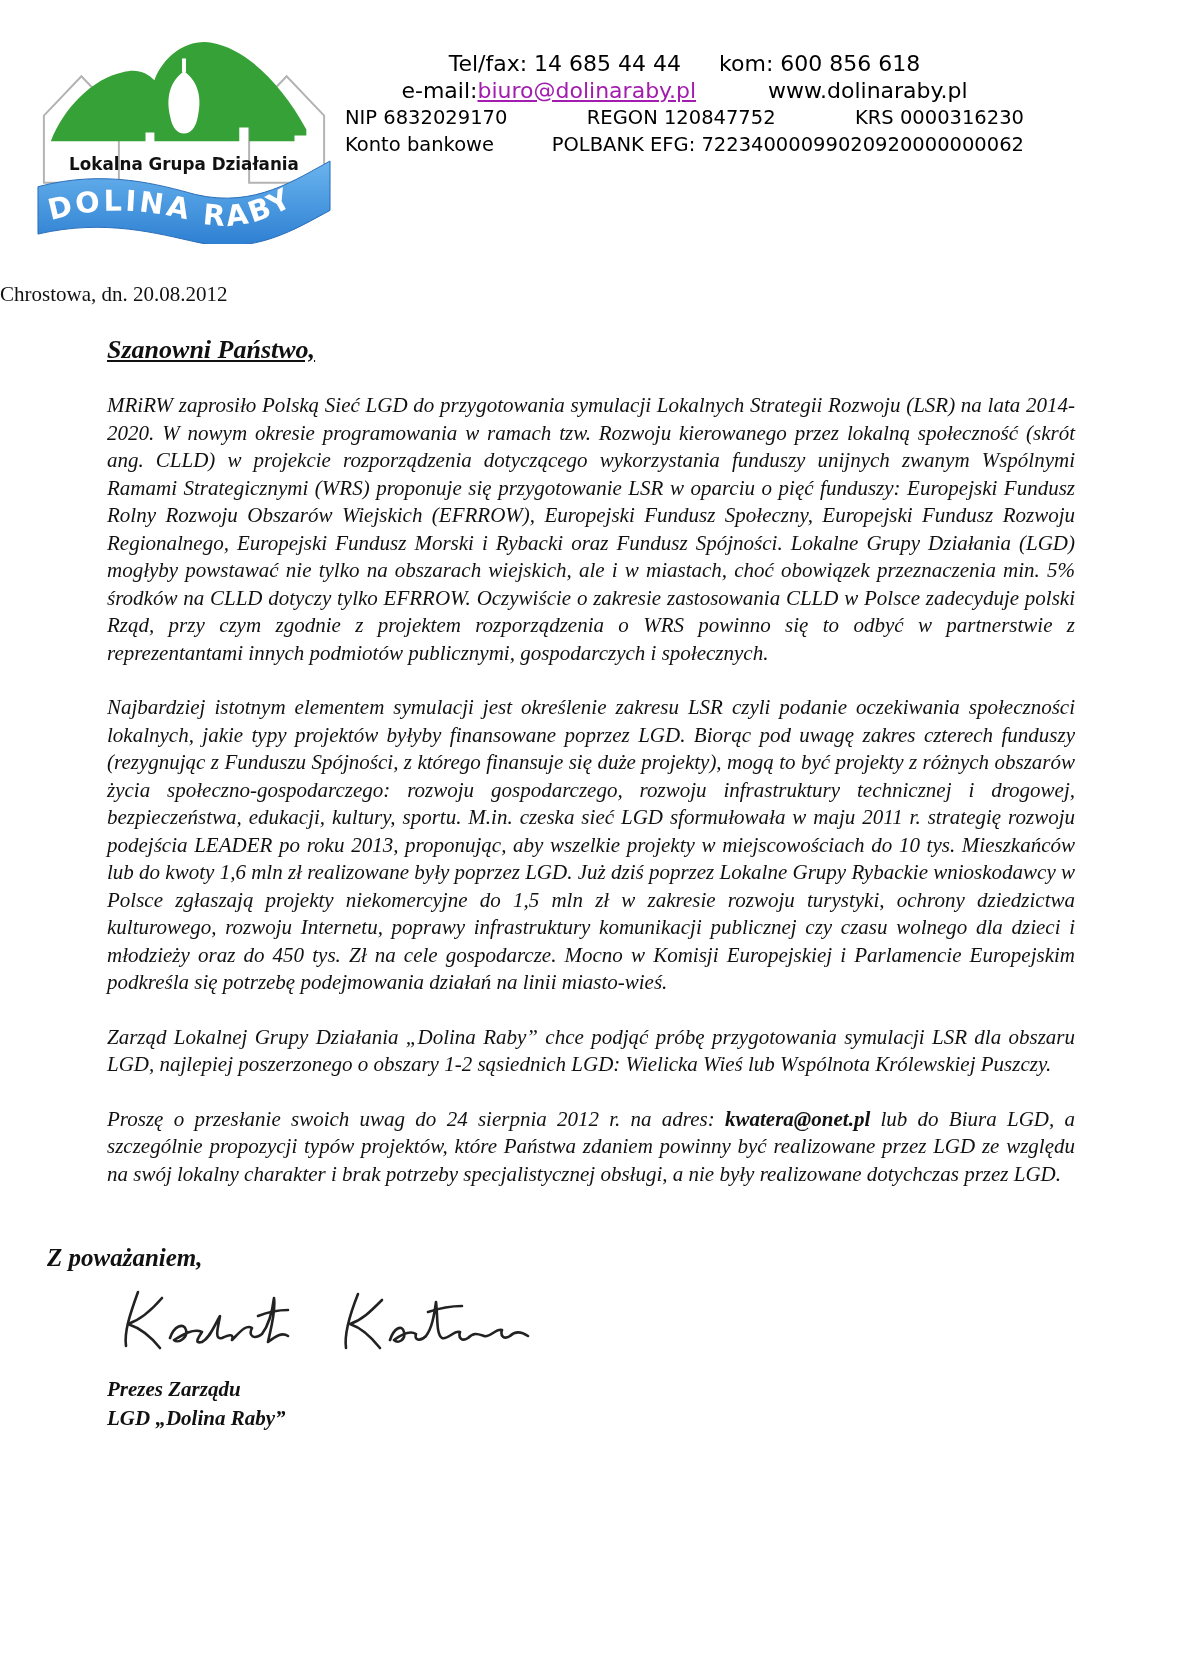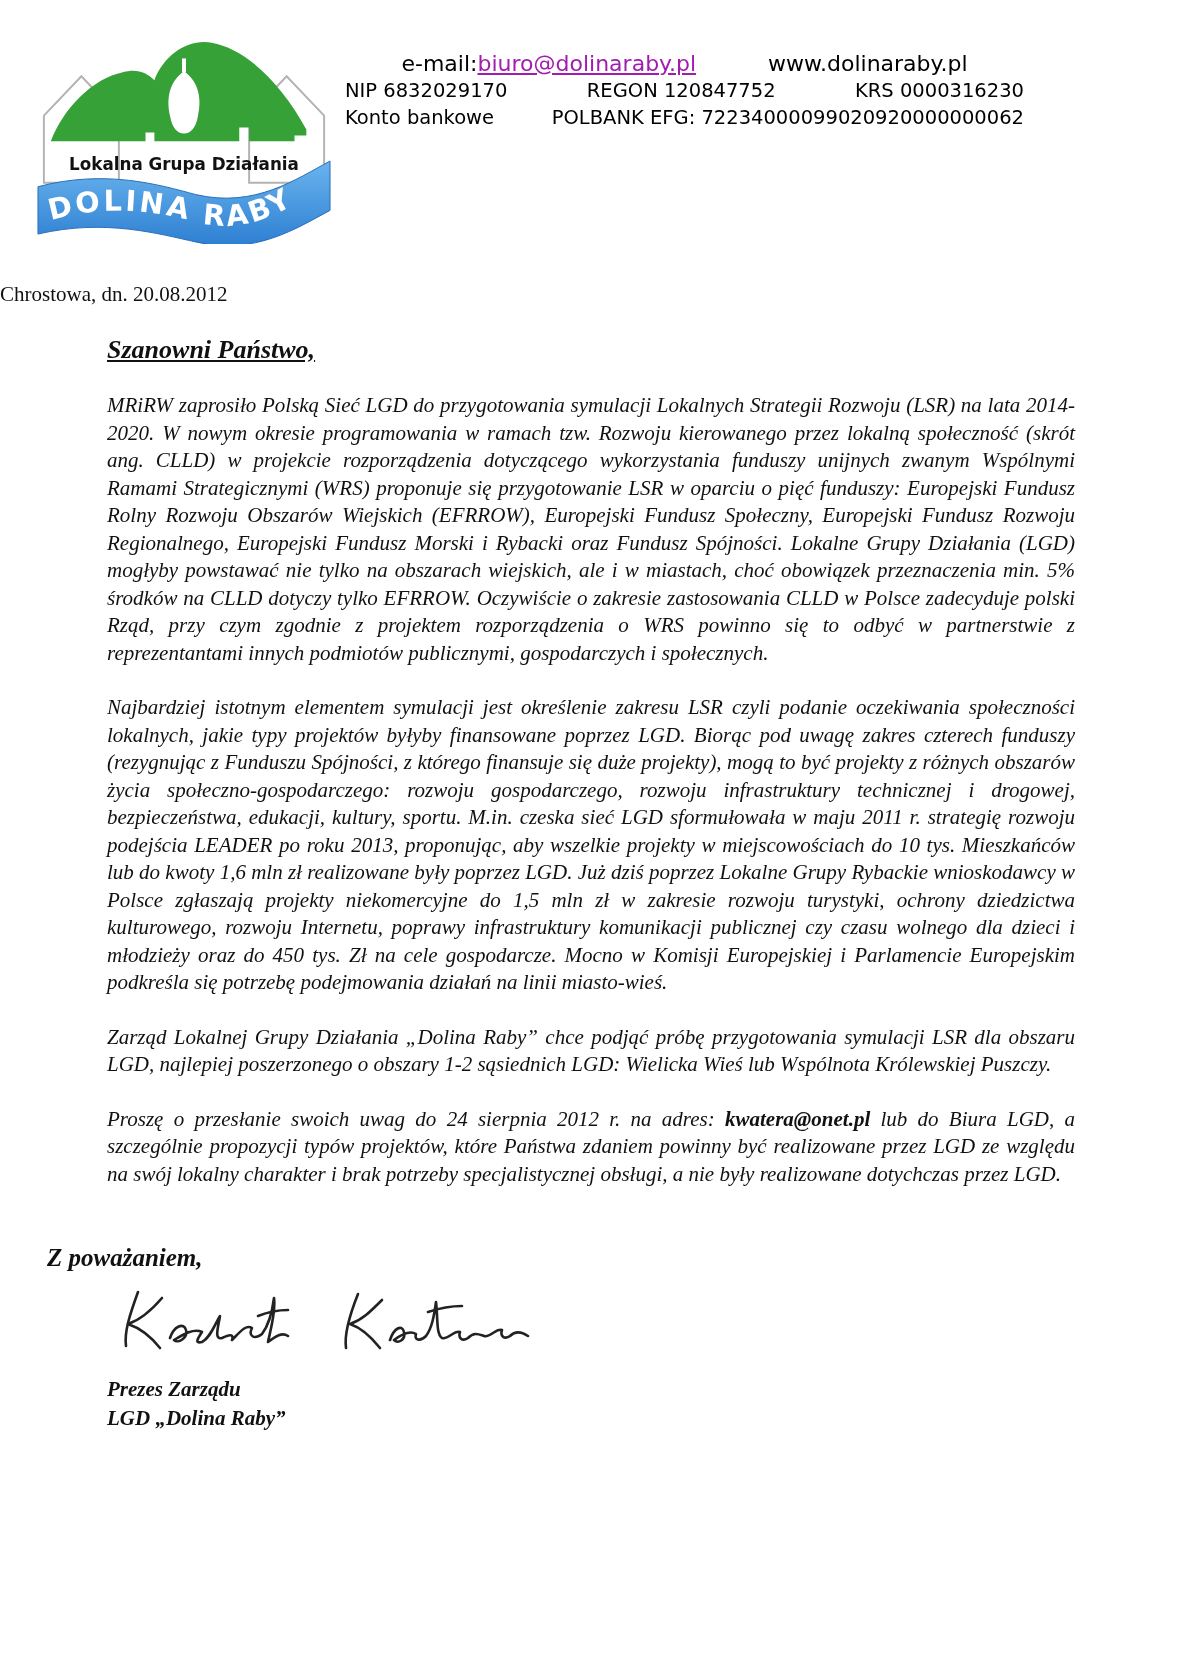--- a/index.html
+++ b/index.html
@@ -79,20 +79,23 @@
     <path fill="url(#blueGrad)" stroke="#2a6db8" stroke-width="1" d="M2,172 C70,154 125,170 162,180 C222,194 264,164 298,146
          L298,196 C264,214 222,242 162,228 C125,220 70,204 2,220 Z"></path>
     <path id="ribbonCurve" fill="none" d="M12,207 C75,187 130,199 168,209 C226,221 268,186 292,168"></path>
     <text font-family="DejaVu Sans, sans-serif" font-size="29" font-weight="bold" fill="#ffffff" letter-spacing="3">
       <textPath href="#ribbonCurve" startOffset="1%">DOLINA RABY</textPath>
     </text>
   </svg>
 
   <div class="header-right">
     <div class="hline">
+      <span>Tel/fax: 14 685 44 44</span><span class="gap35"></span><span>kom: 600 856 618</span>
+    </div>
+    <div class="hline">
       <span>e-mail:</span><a href="#" class="email-link">biuro@dolinaraby.pl</a><span class="gap70"></span><span>www.dolinaraby.pl</span>
     </div>
     <div class="hline small spread">
       <span>NIP 6832029170</span>
       <span>REGON 120847752</span>
       <span>KRS 0000316230</span>
     </div>
     <div class="hline small spread">
       <span>Konto bankowe</span>
       <span>POLBANK EFG: 72234000099020920000000062</span>

